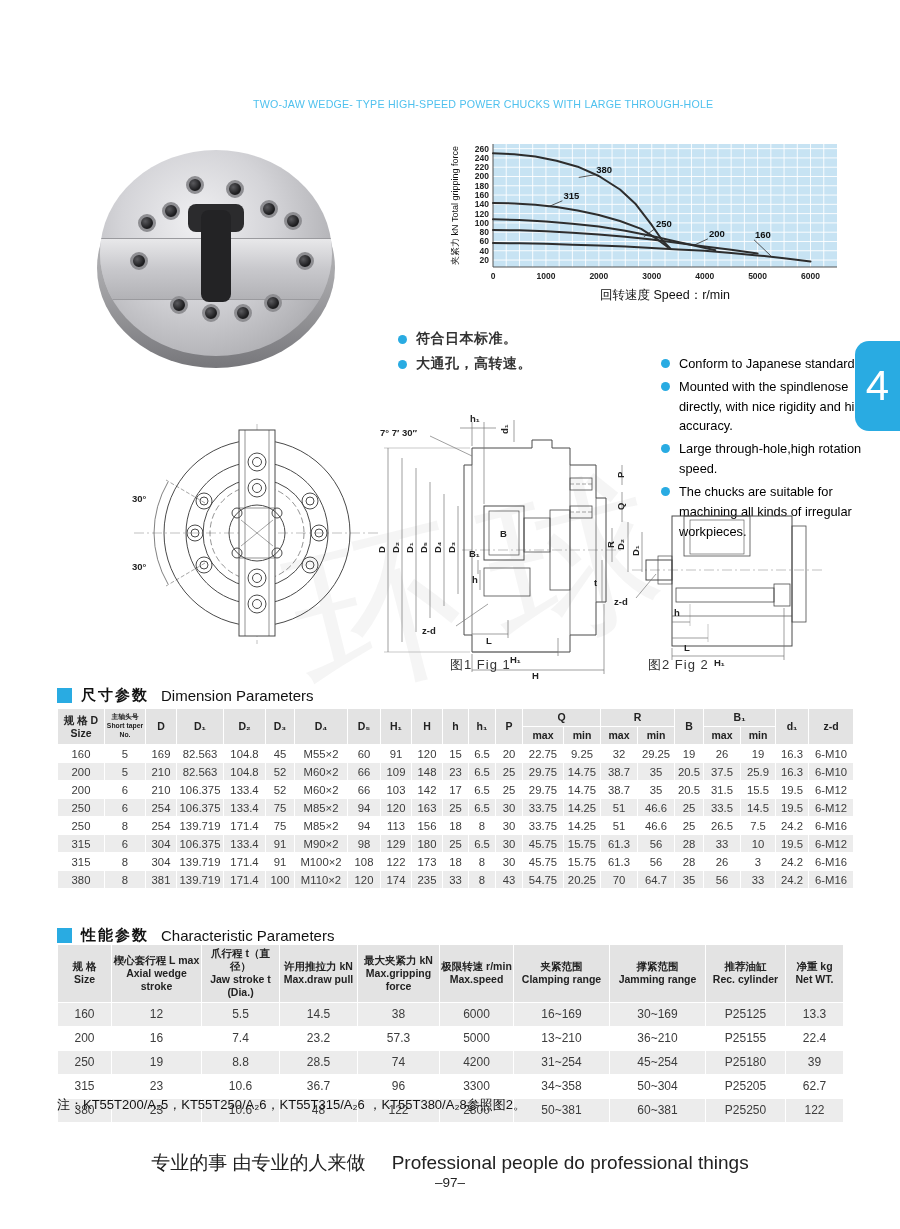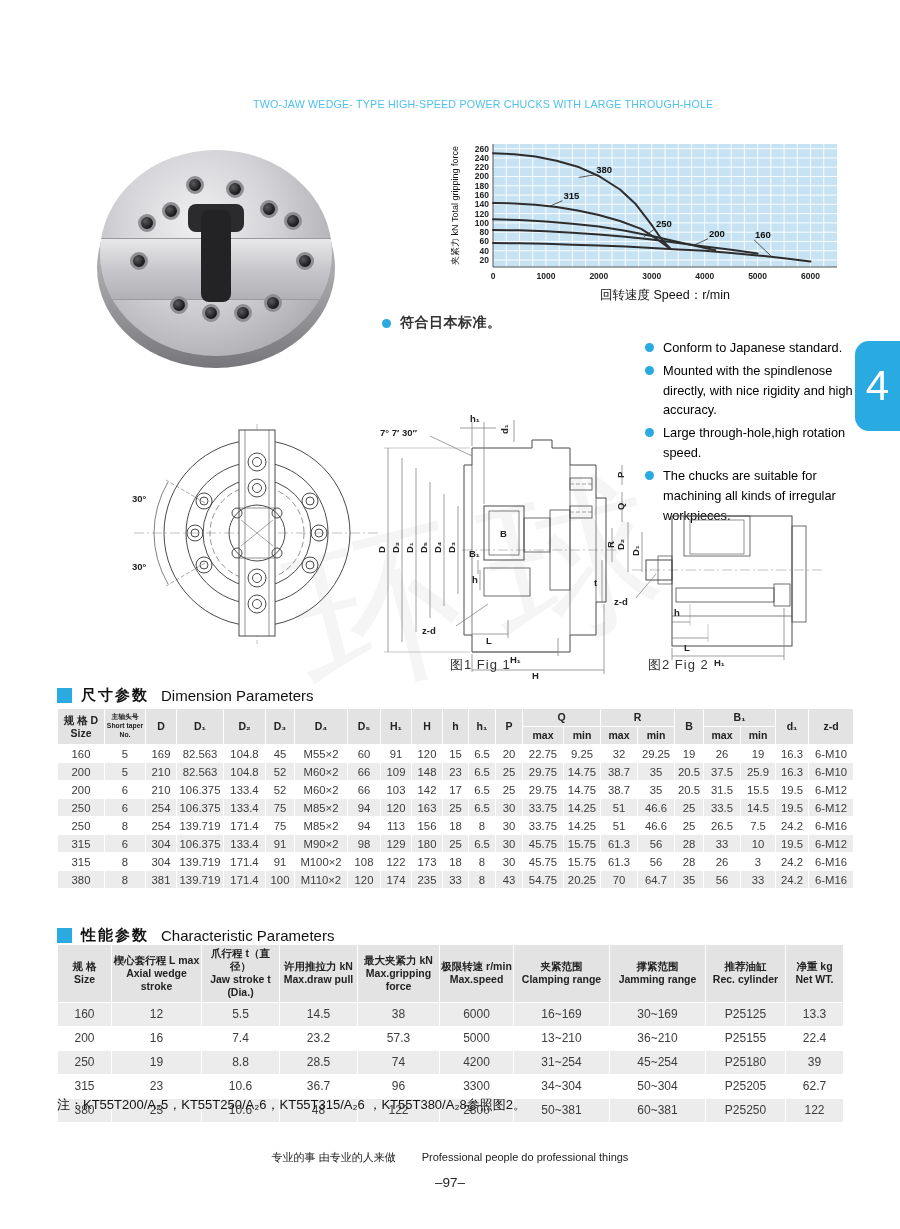--- a/index.html
+++ b/index.html
@@ -22,21 +22,21 @@
   .hole{position:absolute;width:18px;height:18px;border-radius:50%;box-sizing:border-box;border:3px solid #8e8e92;
       background:radial-gradient(circle at 35% 35%,#5a5a5e,#1c1c1e 65%)}
   
   .chart{position:absolute;left:447px;top:136px;width:398px;height:170px}
   .chart text{font-family:"Liberation Sans","DejaVu Sans",sans-serif}
   .chart .tick{font-size:8.5px;fill:#222;font-weight:600}
   .chart .slabel{font-size:9.5px;font-weight:600;fill:#111;stroke:#c7e3f3;stroke-width:2;paint-order:stroke}
   .chart .xtitle{font-size:12.5px;fill:#111}
   .chart .ytitle{font-size:9px;fill:#111}
   
-  .feat{position:absolute;list-style:none;margin:0;padding:0}
+  .feat{position:absolute;list-style:none;margin:16px;padding:0}
   .feat li{display:flex;margin-bottom:7px}
   .feat .dot{flex:0 0 9px;width:9px;height:9px;border-radius:50%;background:#29abe2;margin:5px 9px 0 0}
   .feat-cn{left:382px;top:314px;width:265px}
   .feat-cn .ftext{font-size:14px;font-weight:600;color:#333;letter-spacing:.5px}
   .feat-en{left:645px;top:338px;width:212px}
   .feat-en li{margin-bottom:3px}
   .feat-en .ftext{font-size:12.8px;color:#000000;line-height:1.55}
   
   .tab4{position:absolute;right:0;top:341px;width:45px;height:90px;background:#29abe2;border-radius:14px 0 0 14px;
       display:flex;align-items:center;justify-content:center;color:#fff;font-size:42px}
@@ -64,21 +64,21 @@
   th{background:#e3e3e3;font-weight:600;font-size:10.5px;color:#222;padding:2px 0;line-height:1.25;
      white-space:pre-line;border:1px solid #fff;text-align:center}
   th.tiny{font-size:6.8px;line-height:1.3}
   td{text-align:center;color:#3c3c3c;border:1px solid #fff;padding:2.5px 0;font-size:11.3px}
   .chartbl td{padding:4.5px 0;font-size:12px}
   .dimtbl tbody tr:nth-child(even) td{background:#ececec}
   .chartbl tbody tr:nth-child(odd) td{background:#ececec}
   
   .note{position:absolute;left:57px;font-size:13px;color:#111}
   .note-cn{top:1096px}.note-en{top:1116px}
-  .slogan{position:absolute;left:0;top:1150px;width:100%;text-align:center;font-size:11px;color:#222}
+  .slogan{position:absolute;left:0;top:1150px;width:100%;text-align:center;font-size:19px;color:#222}
   .slogan .gap{display:inline-block;width:26px}
   .pageno{position:absolute;left:0;top:1175px;width:100%;text-align:center;font-size:13.5px;color:#222}
 </style>
 </head>
 <body>
 
 <div class="page">
 
   <div class="watermark">环球</div>
 
@@ -184,20 +184,24 @@
       <text x="307.96923076923076" y="101.75849056603774" class="slabel">160</text>
       <text x="218" y="163" text-anchor="middle" class="xtitle">回转速度  Speed：r/min</text>
       <text x="11" y="69.5" text-anchor="middle" class="ytitle" transform="rotate(-90 11 69.5)">夹紧力  kN Total gripping force</text>
     </svg>
 
   <ul class="feat feat-cn">
       <li>
         <span class="dot"></span>
         <span class="ftext">符合日本标准。</span>
       </li>
+      <li>
+        <span class="dot"></span>
+        <span class="ftext">大通孔，高转速。</span>
+      </li>
     </ul>
   <ul class="feat feat-en">
       <li>
         <span class="dot"></span>
         <span class="ftext">Conform to Japanese standard.</span>
       </li>
       <li>
         <span class="dot"></span>
         <span class="ftext">Mounted with the spindlenose directly, with nice rigidity and high accuracy.</span>
       </li>
@@ -707,21 +711,21 @@
           <td>P25180</td>
           <td>39</td>
         </tr>
         <tr>
           <td>315</td>
           <td>23</td>
           <td>10.6</td>
           <td>36.7</td>
           <td>96</td>
           <td>3300</td>
-          <td>34~304</td>
+          <td>34~358</td>
           <td>50~304</td>
           <td>P25205</td>
           <td>62.7</td>
         </tr>
         <tr>
           <td>380</td>
           <td>23</td>
           <td>10.6</td>
           <td>48</td>
           <td>122</td>

